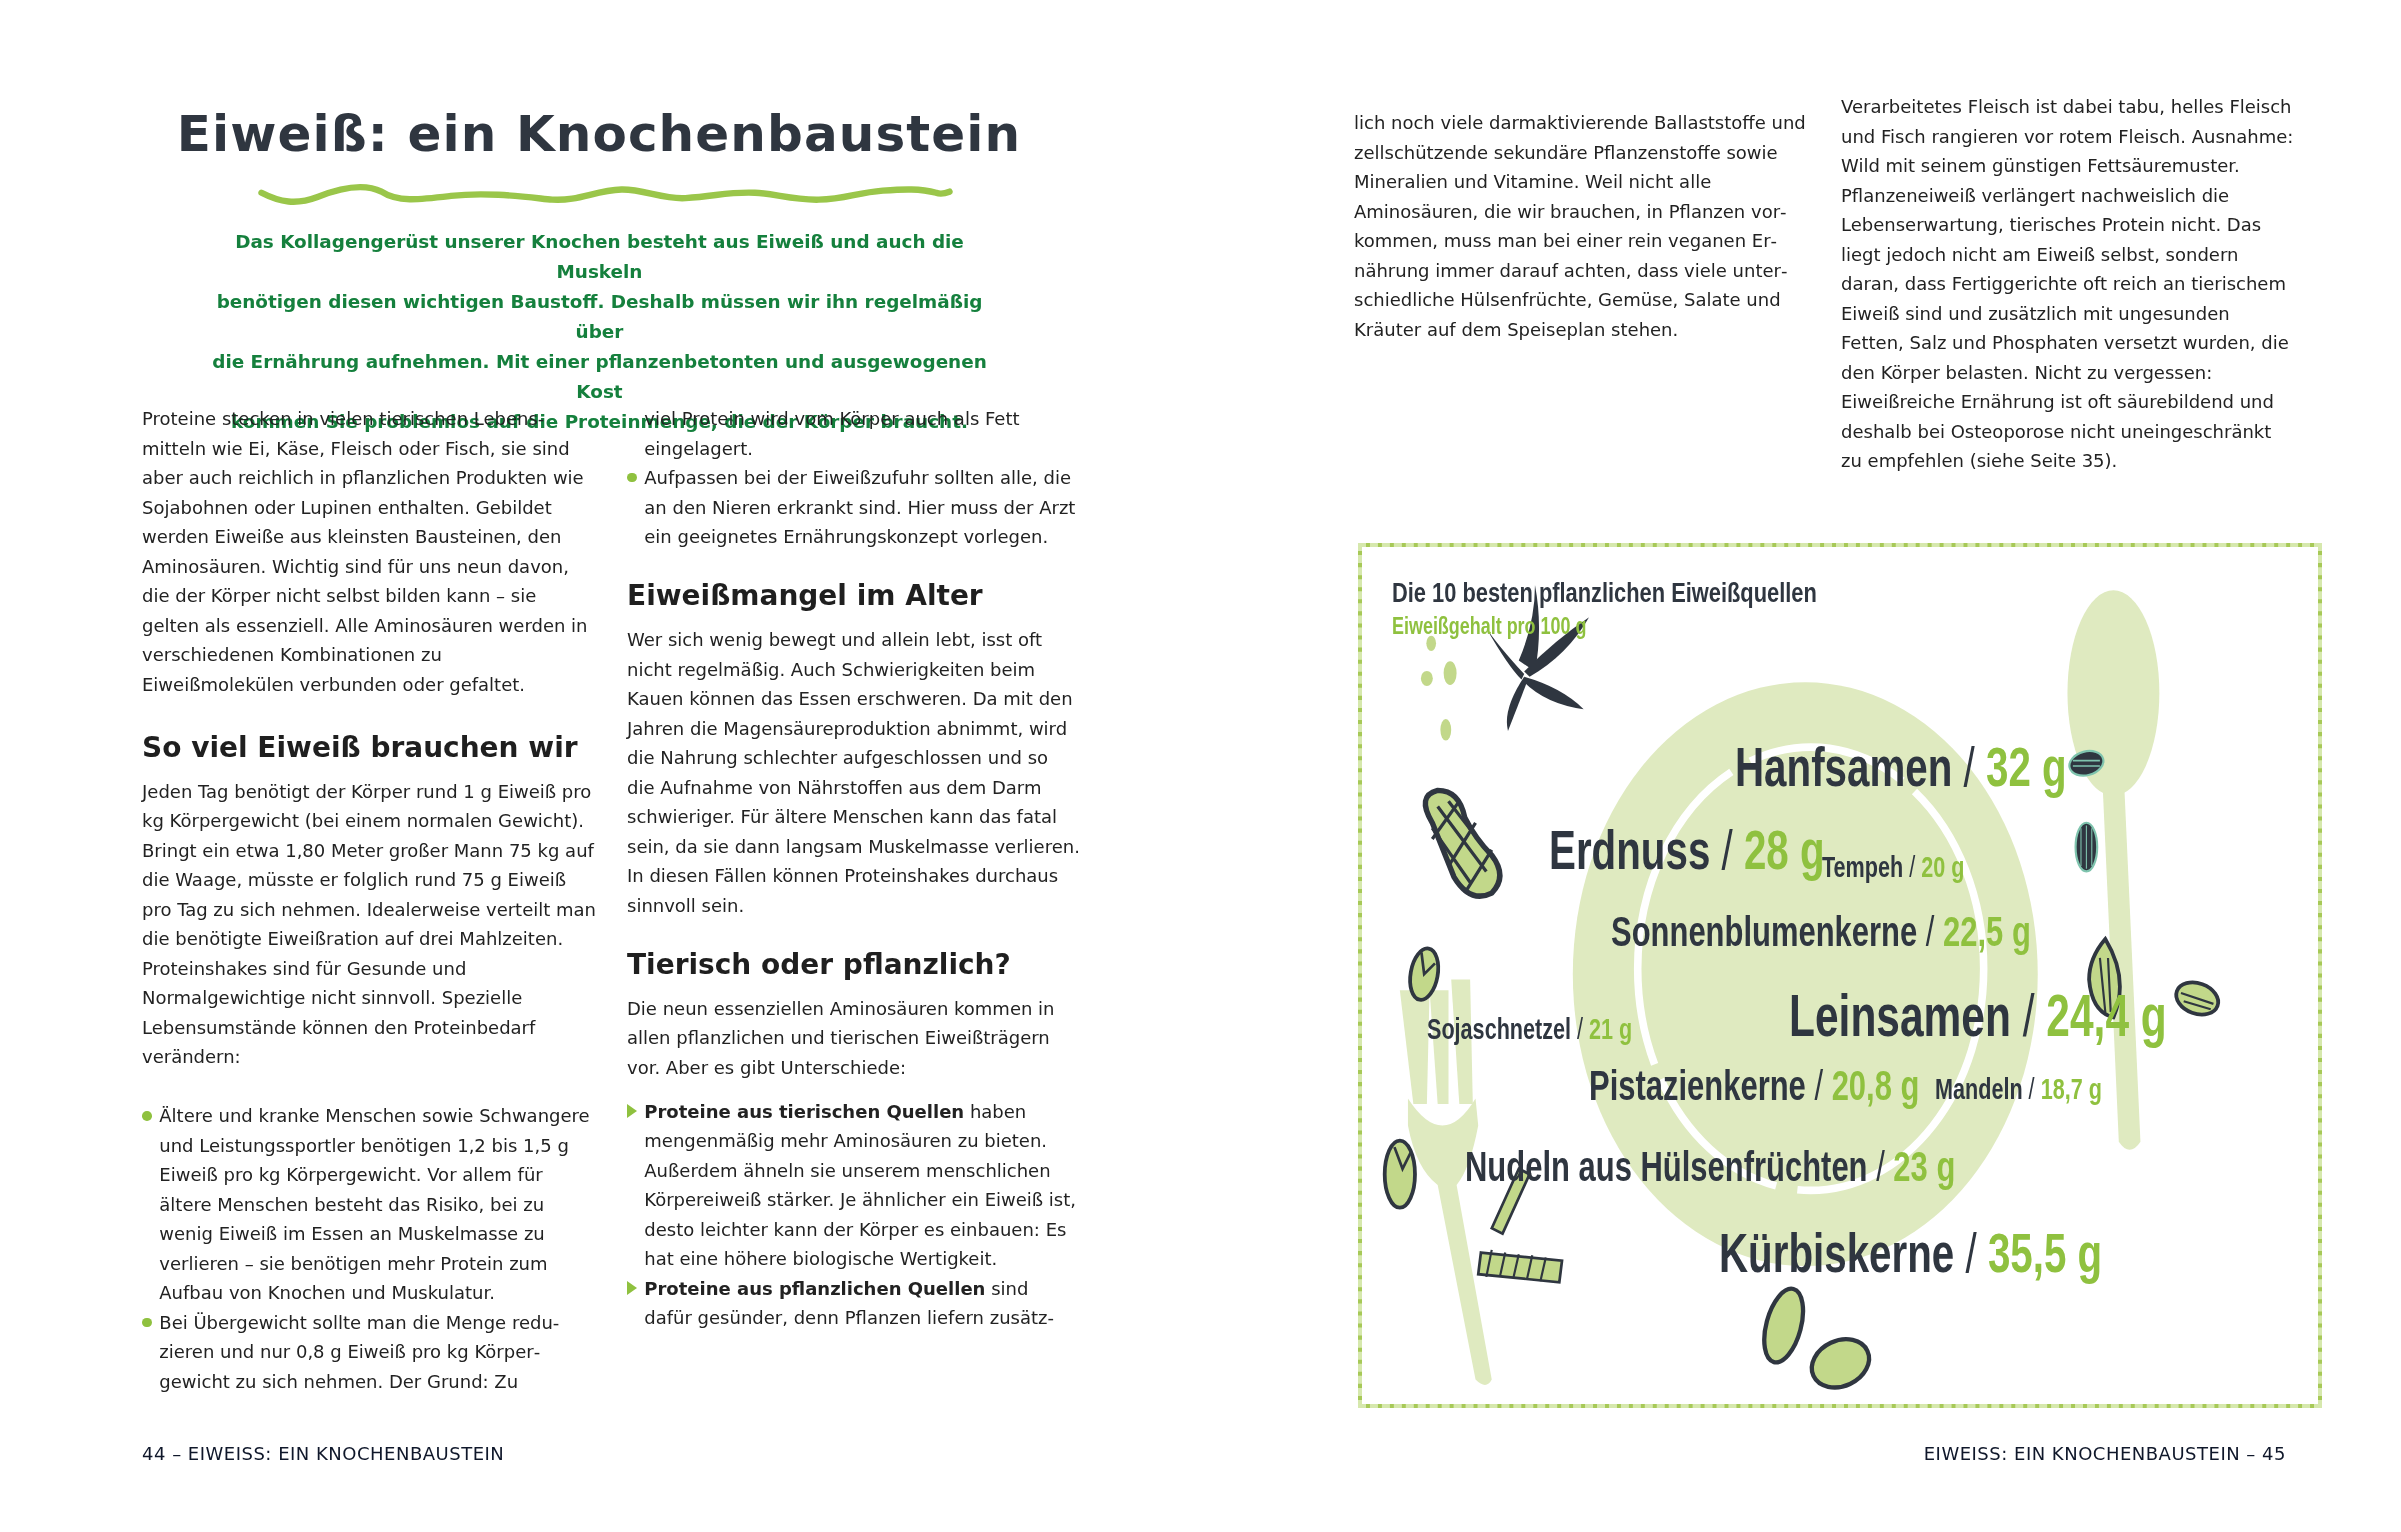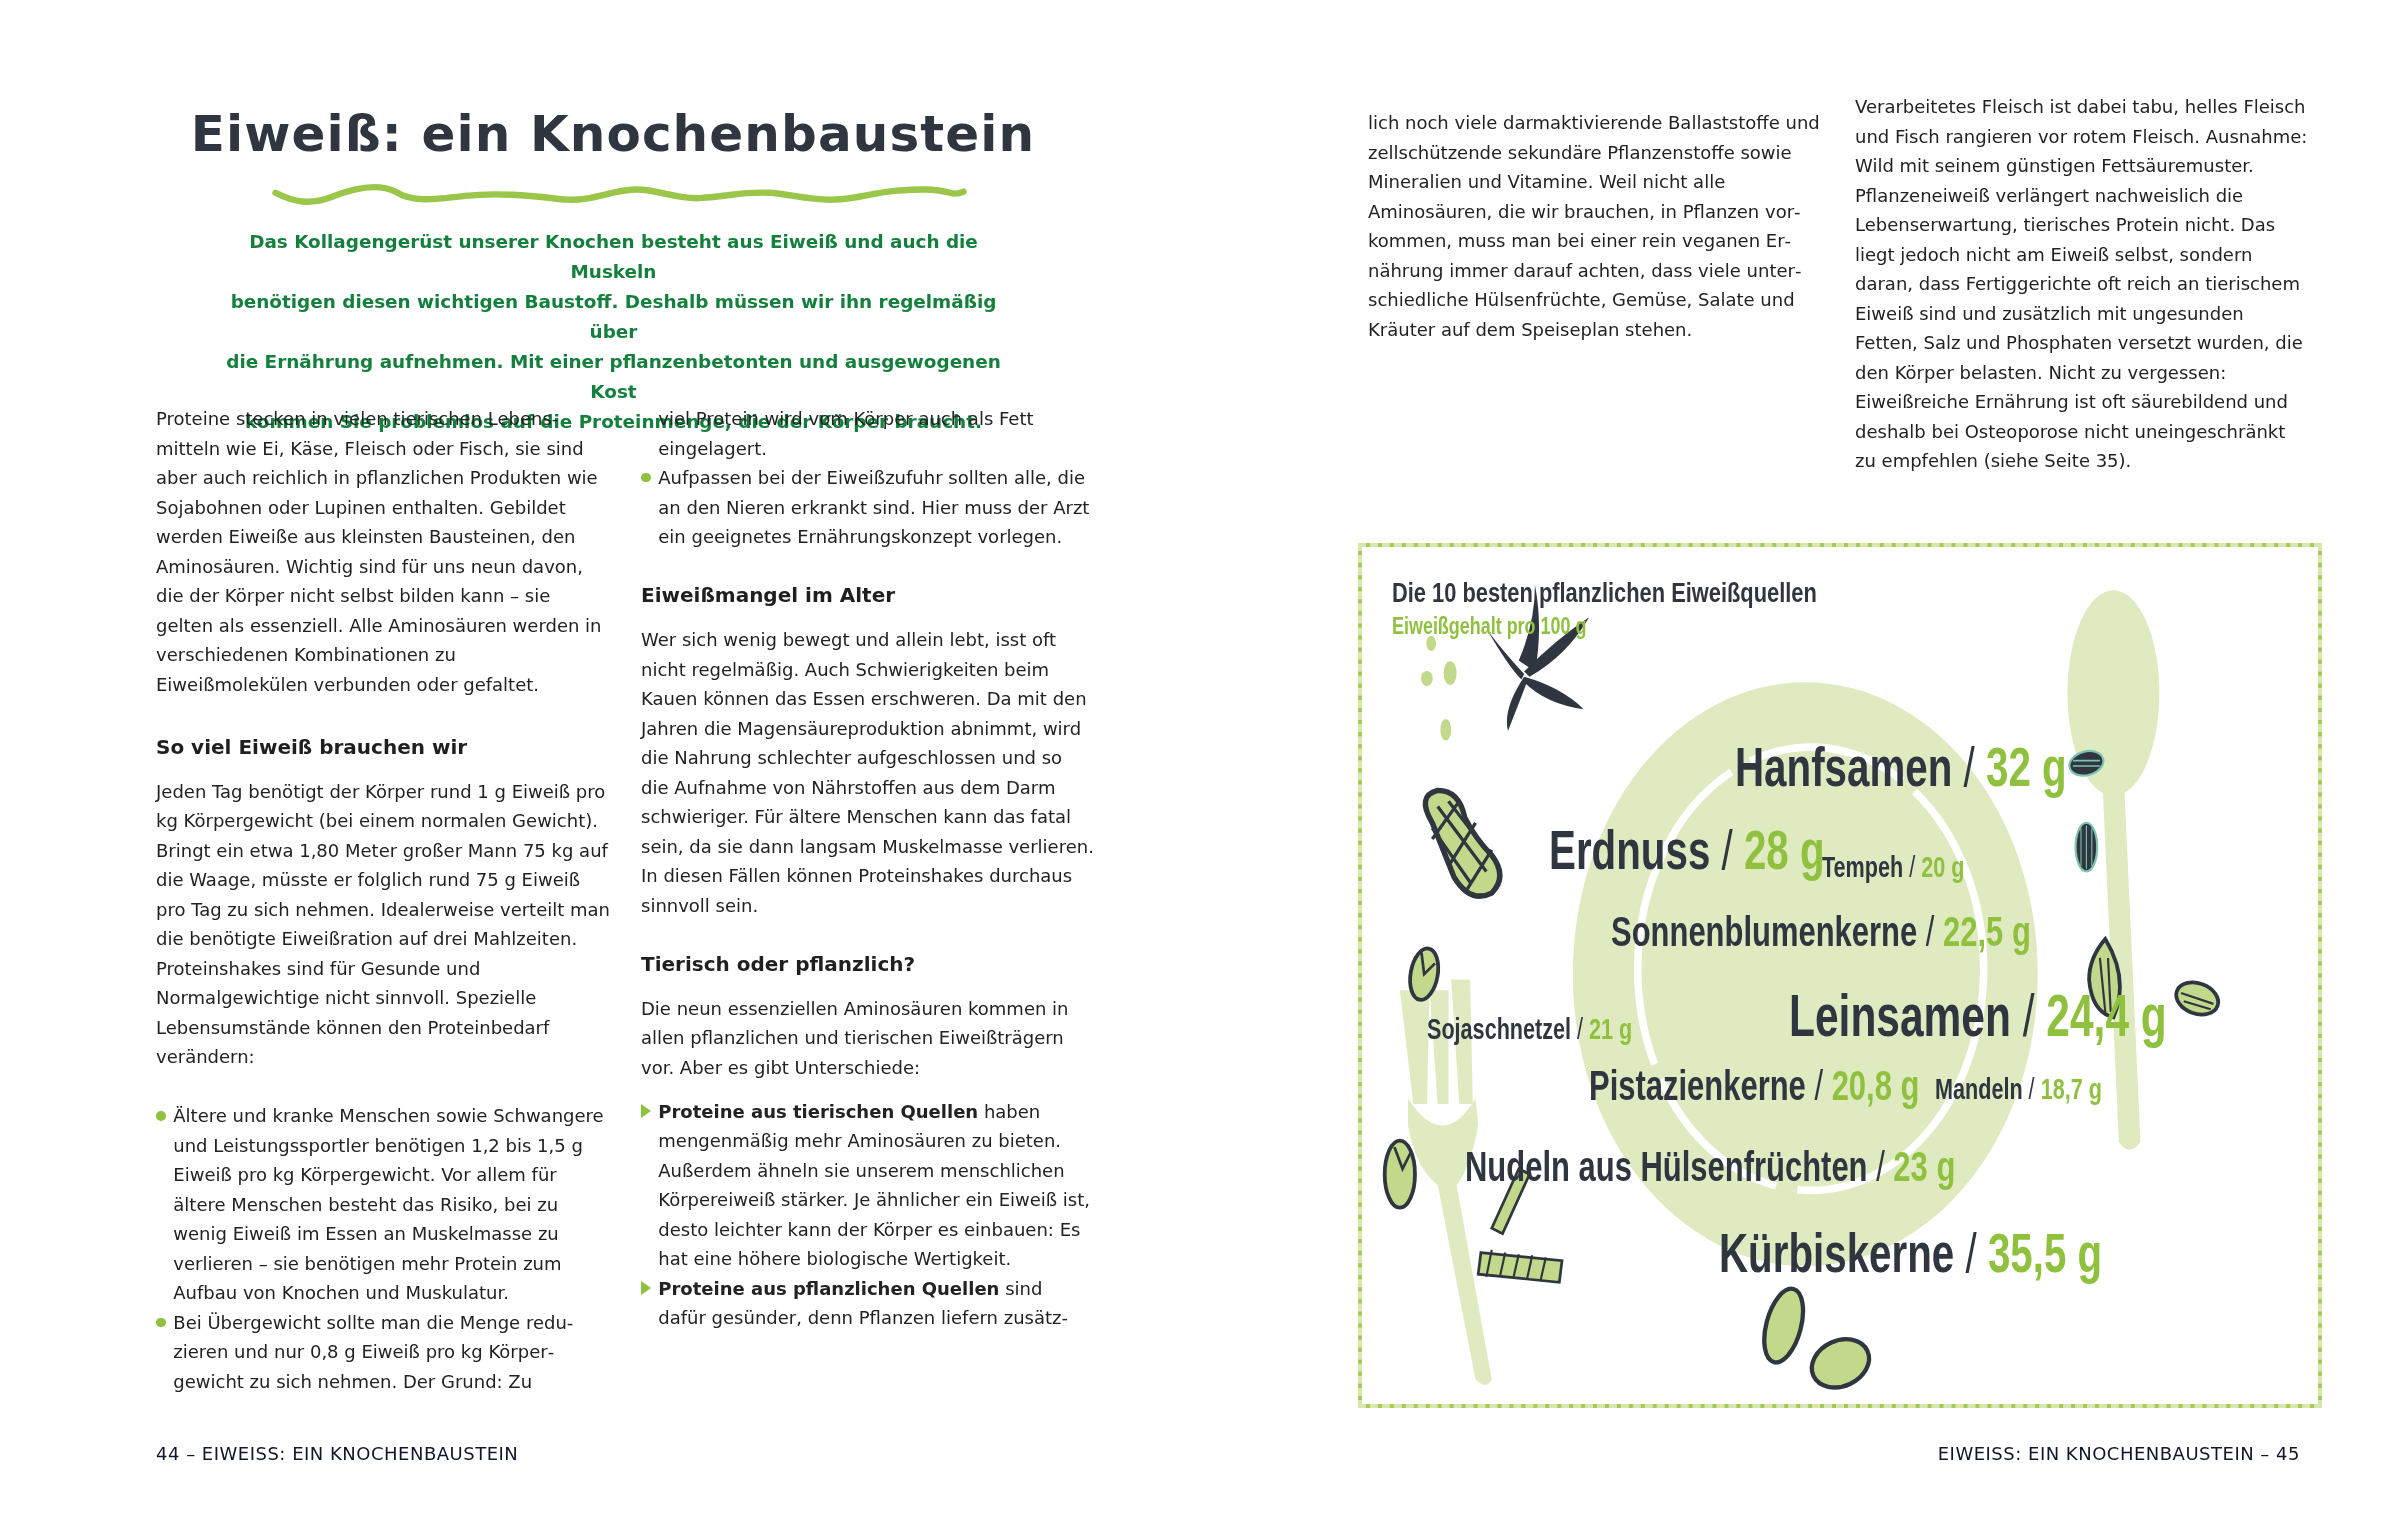--- a/index.html
+++ b/index.html
@@ -1,26 +1,26 @@
 <!DOCTYPE html>
 <html style="font-size:8.7px"><head>
 <meta charset="utf-8">
 <style>
   html,body{margin:0;padding:0;background:#fff;}
   body{width:2401px;height:1533px;position:relative;overflow:hidden;
        font-family:"Liberation Sans","DejaVu Sans",sans-serif;color:#1f1f1f;}
-  .page{position:absolute;top:0;height:1533px;margin-left:14px;}
+  .page{position:absolute;top:0;height:1533px;}
   .title{position:absolute;left:142px;width:914px;top:105px;text-align:center;
          font-family:"DejaVu Sans",sans-serif;font-weight:bold;font-size:50px;color:#2f3640;letter-spacing:1.1px;}
   .wave{position:absolute;left:254px;top:181px;}
   .intro{position:absolute;left:205px;width:789px;top:227px;text-align:center;
          font-family:"DejaVu Sans",sans-serif;font-weight:bold;font-size:18.4px;line-height:30px;color:#15803d;}
   .col{position:absolute;width:454px;font-family:"DejaVu Sans",sans-serif;font-size:18px;line-height:29.5px;color:#222;}
   .col p{margin:0;}
-  .col h3{margin:0;font-family:"DejaVu Sans",sans-serif;font-weight:bold;font-size:20px;line-height:29.5px;color:#1f1f1f;}
+  .col h3{margin:0;font-family:"DejaVu Sans",sans-serif;font-weight:bold;font-size:28px;line-height:29.5px;color:#1f1f1f;}
   .gap{height:29.5px;}
   .gap-sm{height:14.6px;}
   .bul{position:relative;padding-left:17.3px;}
   .dot{position:absolute;left:0;top:9.7px;width:9.7px;height:9.7px;border-radius:50%;background:#8fc13f;}
   .tri{position:absolute;left:0;top:7.6px;width:0;height:0;border-top:7px solid transparent;border-bottom:7px solid transparent;border-left:10.8px solid #8fc13f;}
   .indent{padding-left:17.3px;}
   .b{font-weight:bold;}
   .footer{position:absolute;top:1443px;font-family:"DejaVu Sans",sans-serif;font-size:18px;color:#0f172a;letter-spacing:0.5px;}
   .box{position:absolute;left:1358px;top:543px;width:964px;height:865px;
        border:4.3px solid #a7c957;box-sizing:border-box;

